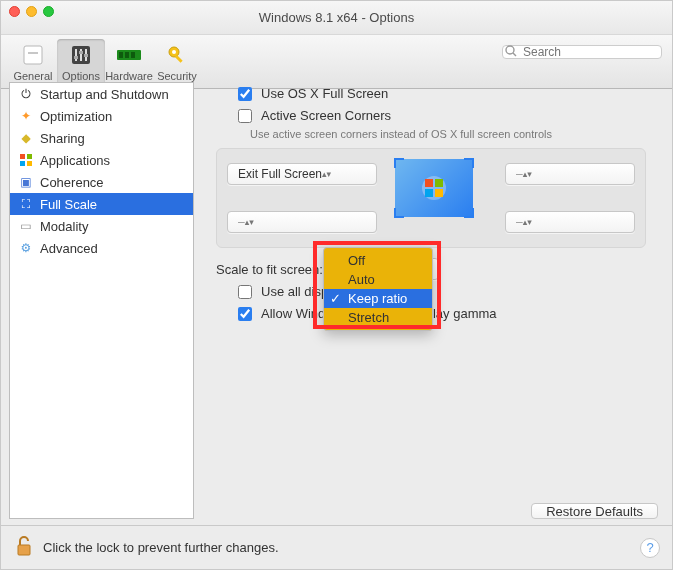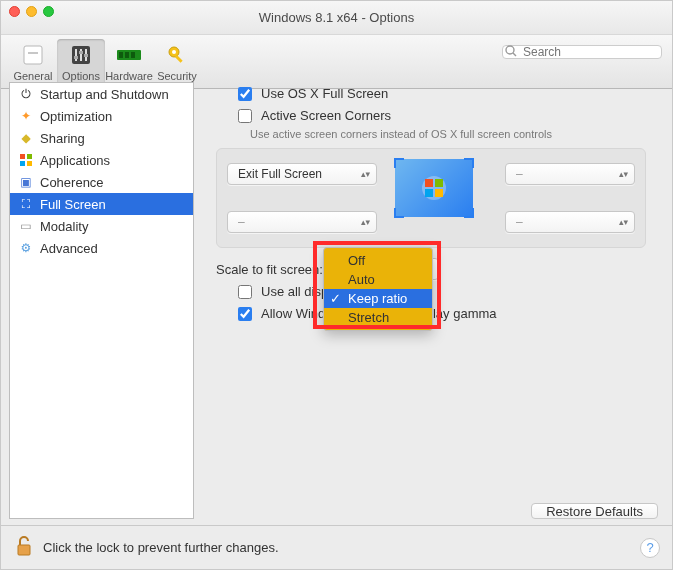--- a/index.html
+++ b/index.html
@@ -25,21 +25,21 @@
   .sidebar { width:195px; background:#fff; border:1px solid #bdbdbd; margin:6px 0 6px 8px; overflow:auto;}
   .sbitem { display:flex; align-items:center; gap:6px; padding:3px 8px; font-size:13px; cursor:default;}
   .sbitem .sicon { width:16px; height:16px; display:flex; align-items:center; justify-content:center; font-size:12px;}
   .sbitem.sel { background:#2a6fe0; color:#fff;}
   .main { flex:1; padding:6px 26px 6px 14px; position:relative;}
   .ck { display:flex; align-items:flex-start; gap:6px; margin:4px 0 4px 26px;}
   .ck input { width:14px; height:14px; margin-top:1px;}
   .ck input:checked { accent-color:#2a7ef0;}
   .hint { font-size:11px; color:#787878; margin-left:42px; margin-top:-2px; margin-bottom:8px;}
   .cornerbox { margin:2px 0 8px 8px; background:#e4e4e4; border:1px solid #d6d6d6; border-radius:6px; width:430px; height:100px; position:relative;}
-  .selbtn { position:absolute; height:22px; background:linear-gradient(#fff,#f3f3f3); border:1px solid #c7c7c7; border-radius:4px; font-size:12px; display:flex; align-items:center; justify-content:space-between; padding:0 6px 0 10px; color:#999; box-shadow:0 1px 0 rgba(255,255,255,.6);}
+  .selbtn { position:absolute; height:22px; background:linear-gradient(#fff,#f3f3f3); border:1px solid #c7c7c7; border-radius:4px; font-size:12px; display:flex; align-items:center; justify-content:flex-start; padding:0 6px 0 10px; color:#999; box-shadow:0 1px 0 rgba(255,255,255,.6);}
   .selbtn.active{color:#333;}
   .selarrows{font-size:9px;line-height:9px;color:#777;display:flex;flex-direction:column;}
   .preview { position:absolute; left:178px; top:10px; width:78px; height:58px; background:linear-gradient(135deg,#6fb7f0,#2a7ef0); border-radius:3px; display:flex; align-items:center; justify-content:center;}
   .preview .corner{position:absolute;width:10px;height:10px;border:2px solid #2a7ef0;}
   .preview .ctl{top:-1px;left:-1px;border-right:none;border-bottom:none;}
   .preview .ctr{top:-1px;right:-1px;border-left:none;border-bottom:none;}
   .preview .cbl{bottom:-1px;left:-1px;border-right:none;border-top:none;}
   .preview .cbr{bottom:-1px;right:-1px;border-left:none;border-top:none;}
   .scaleRow { display:flex; align-items:center; gap:6px; margin:10px 0 2px 8px;}
   .scaleRow .lbl{font-size:13px;}
@@ -149,21 +149,21 @@
             </svg>
           </span>
           <span>Applications</span>
         </div>
       <div class="sbitem">
           <span class="sicon" style="color:#4877d6">▣</span>
           <span>Coherence</span>
         </div>
       <div class="sbitem sel">
           <span class="sicon">⛶</span>
-          <span>Full Screen</span>
+          <span>Full Scale</span>
         </div>
       <div class="sbitem">
           <span class="sicon" style="color:#888">▭</span>
           <span>Modality</span>
         </div>
       <div class="sbitem">
           <span class="sicon" style="color:#5aa0e0">⚙</span>
           <span>Advanced</span>
         </div>
     </div>

